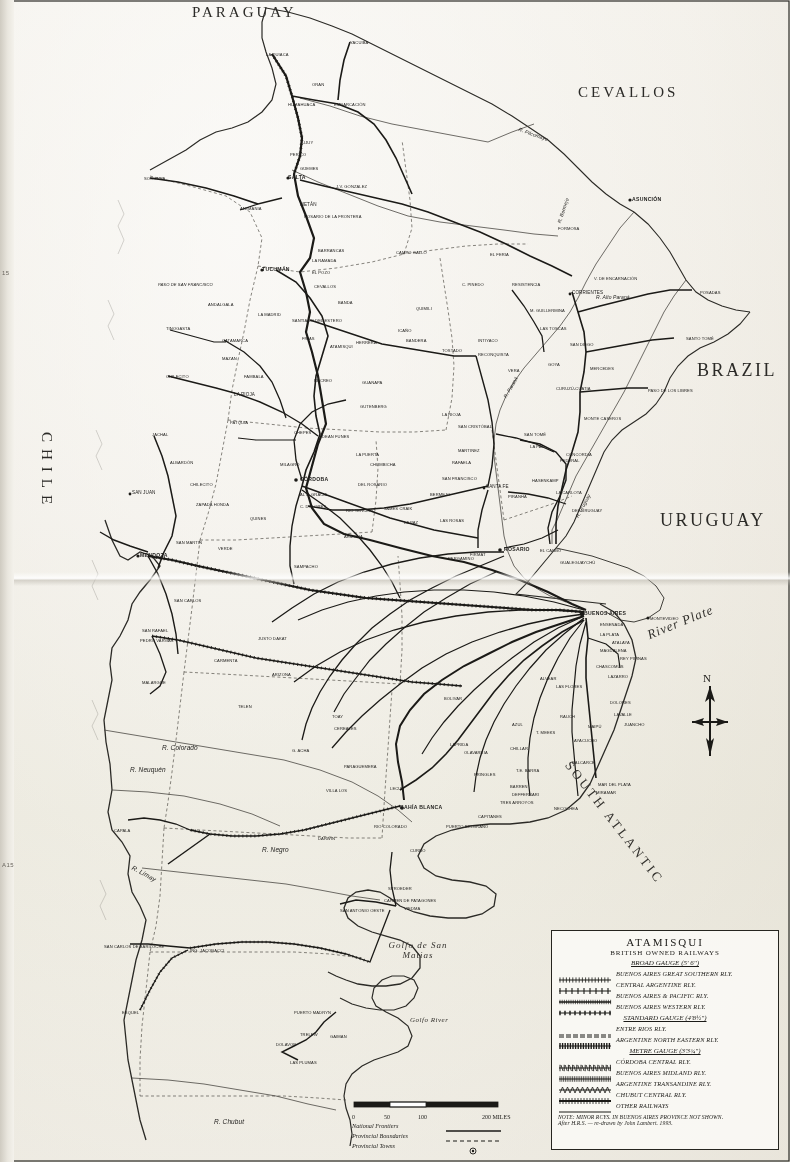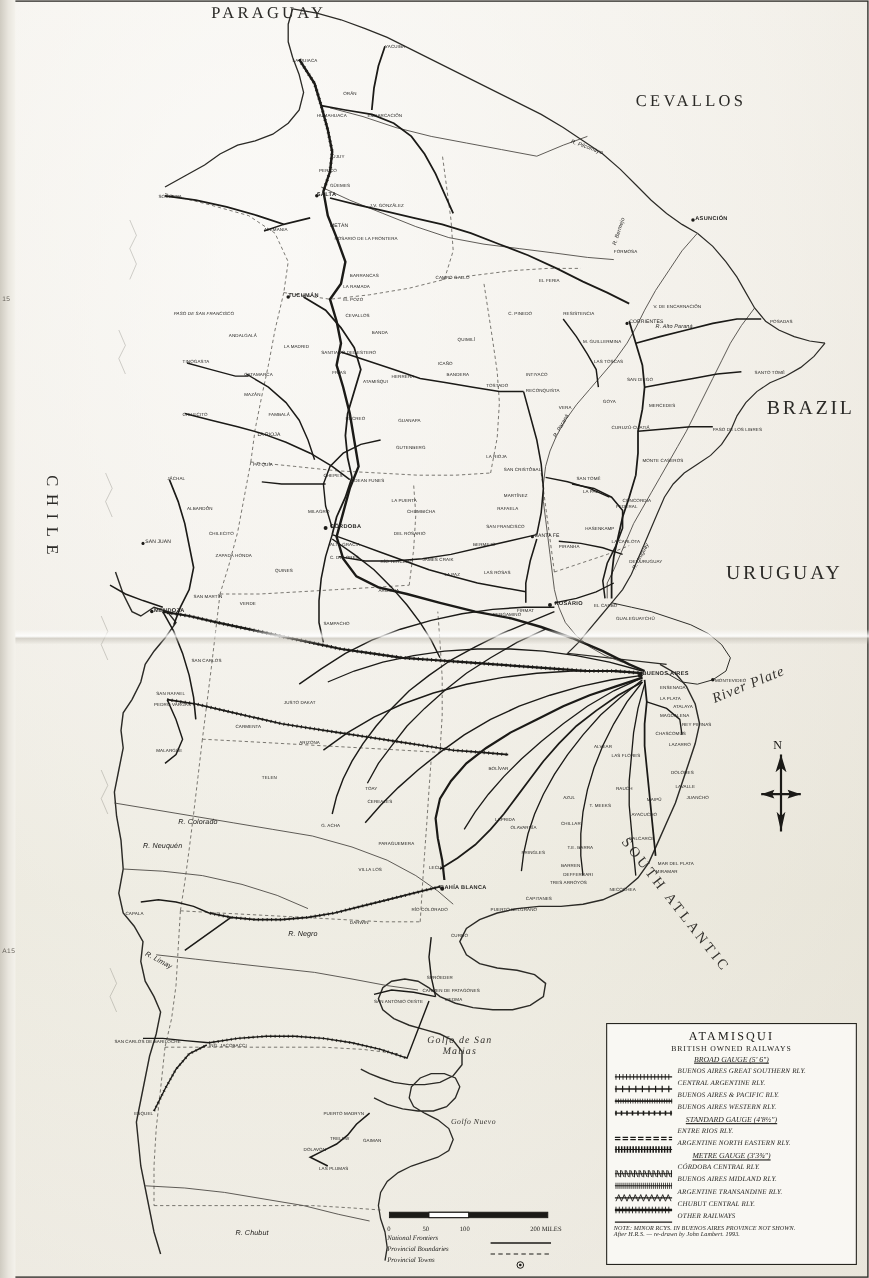--- a/index.html
+++ b/index.html
@@ -435,21 +435,21 @@
 
   <div class="country" style="left:192px; top:4px;">PARAGUAY</div>
   <div class="country" style="left:578px; top:84px;">CEVALLOS</div>
   <div class="country small" style="left:697px; top:360px;">BRAZIL</div>
   <div class="country small" style="left:660px; top:510px;">URUGUAY</div>
   <div class="country vertical" style="left:38px; top:432px;">CHILE</div>
 
   <div class="ocean" style="left:574px; top:758px; transform:rotate(52deg); transform-origin:left top;">SOUTH ATLANTIC</div>
   <div class="ocean" style="left:645px; top:628px; transform:rotate(-22deg); transform-origin:left top; font-style:italic; letter-spacing:1px;">River Plate</div>
   <div class="ocean" style="left:388px; top:940px; font-style:italic; font-size:9px; letter-spacing:1px; text-align:center; width:60px;">Golfo de San Matias</div>
-  <div class="ocean" style="left:410px; top:1016px; font-style:italic; font-size:7px; letter-spacing:.5px;">Golfo Nuevo</div>
+  <div class="ocean" style="left:410px; top:1016px; font-style:italic; font-size:7px; letter-spacing:.5px;">Golfo River</div>
 
   <div class="town i" style="left:520px; top:126px; font-size:5px; transform:rotate(20deg);">R. Pilcomayo</div>
   <div class="town i" style="left:556px; top:222px; font-size:5px; transform:rotate(-72deg);">R. Bermejo</div>
   <div class="town i" style="left:596px; top:294px; font-size:5px;">R. Alto Paraná</div>
   <div class="town i" style="left:502px; top:396px; font-size:5px; transform:rotate(-60deg);">R. Paraná</div>
   <div class="town i" style="left:574px; top:516px; font-size:5px; transform:rotate(-62deg);">R. Uruguay</div>
   <div class="town i" style="left:162px; top:744px; font-size:6.5px;">R. Colorado</div>
   <div class="town i" style="left:130px; top:766px; font-size:6.5px;">R. Neuquén</div>
   <div class="town i" style="left:262px; top:846px; font-size:6.5px;">R. Negro</div>
   <div class="town i" style="left:134px; top:864px; font-size:6.5px; transform:rotate(28deg);">R. Limay</div>

